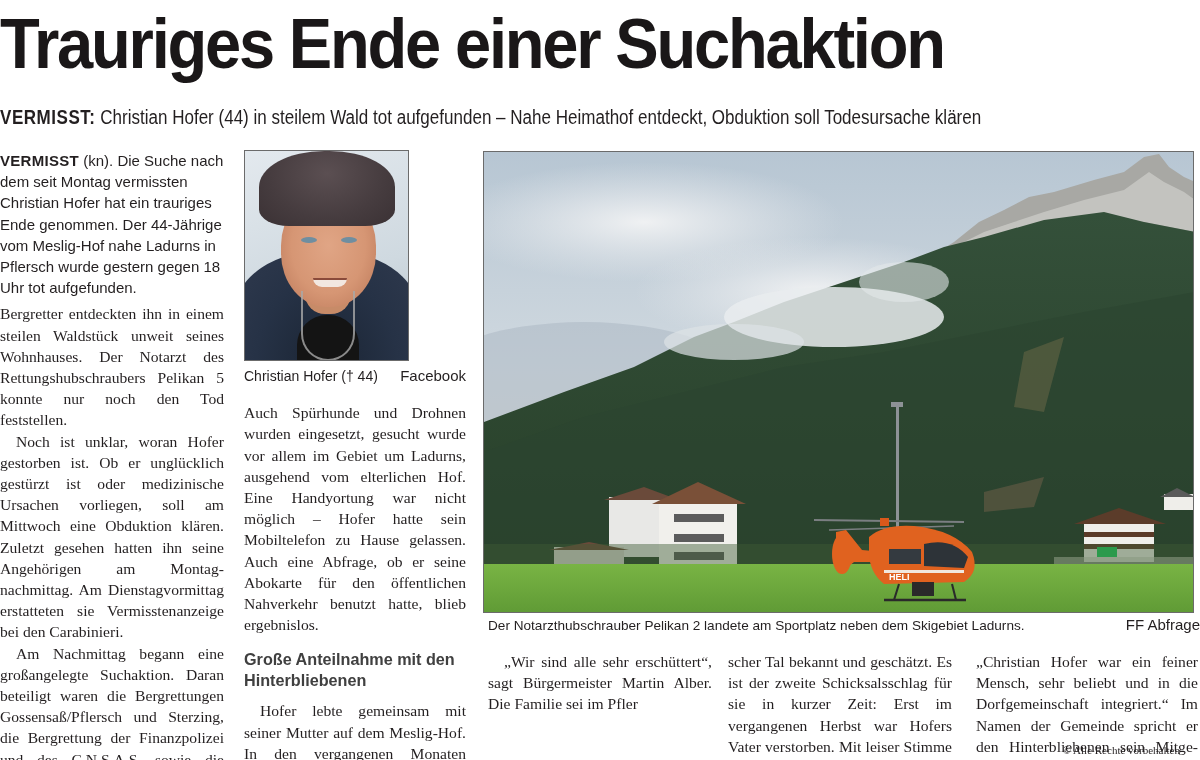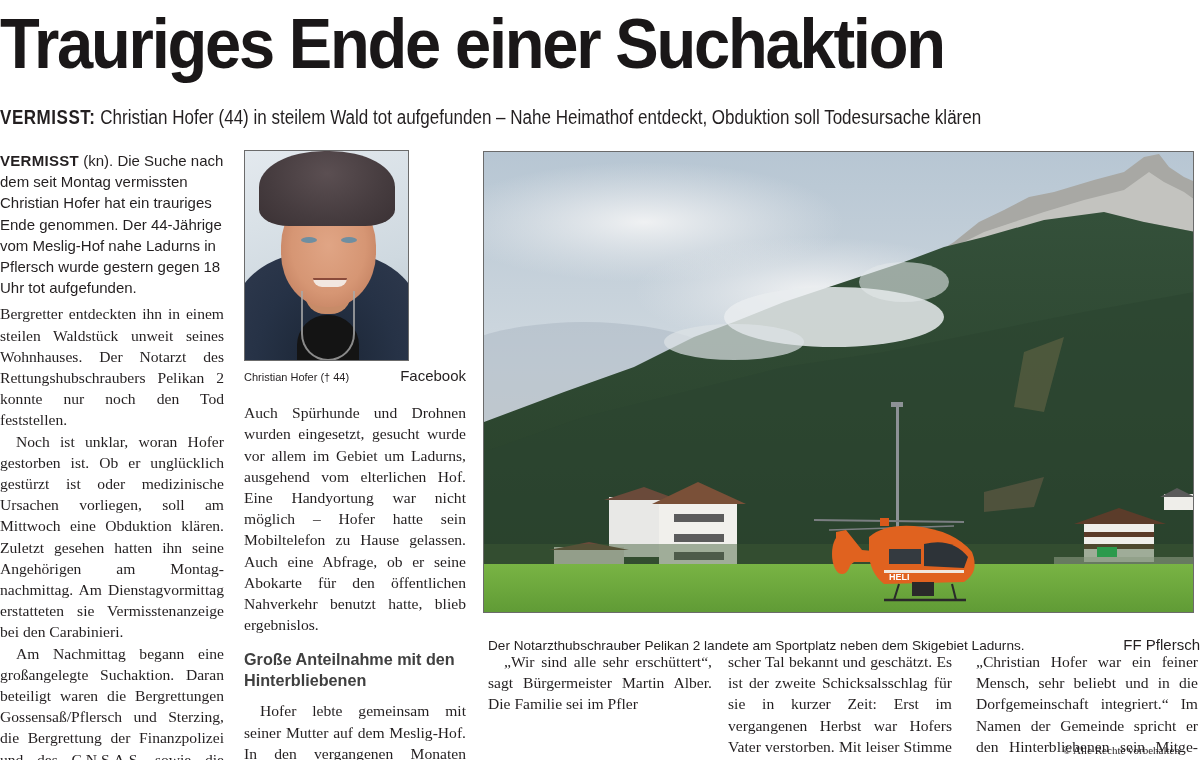--- a/index.html
+++ b/index.html
@@ -42,44 +42,44 @@
   .portrait .neck { position: absolute; left: 60px; top: 118px; width: 46px; height: 45px; background: #c78b68; border-radius: 0 0 20px 20px; }
   .portrait .face { position: absolute; left: 36px; top: 44px; width: 95px; height: 112px; background: radial-gradient(ellipse at 50% 45%, #e0a585 0%, #d69674 55%, #b97657 100%); border-radius: 45% 45% 48% 48%; }
   .portrait .hair { position: absolute; left: 44px; top: 46px; width: 80px; height: 22px; background: linear-gradient(90deg,#7d6c4a,#c7b17b,#8a7750); border-radius: 40% 40% 20% 20%; }
   .portrait .beanie { position: absolute; left: 14px; top: 0px; width: 136px; height: 75px; background: radial-gradient(ellipse at 50% 30%, #5b4f52 0%, #463c3f 60%, #3a3134 100%); border-radius: 48% 48% 22% 22%; }
   .portrait .eye { position: absolute; top: 86px; width: 16px; height: 6px; background: #6f8ea0; border-radius: 50%; }
   .portrait .eye.l { left: 56px; } .portrait .eye.r { left: 96px; }
   .portrait .mouth { position: absolute; left: 68px; top: 127px; width: 34px; height: 9px; background: #f2e7e0; border-radius: 0 0 18px 18px; border-top: 2px solid #8a4a3a; }
   .portrait .chain { position: absolute; left: 56px; top: 140px; width: 54px; height: 70px; border: 2px solid #a9a9a9; border-top: none; border-radius: 0 0 30px 30px; opacity: 0.8; }
 
   .caption-row { display: flex; justify-content: space-between; align-items: baseline; width: 222px; margin-top: 4px; margin-bottom: 16px; }
-  .caption { font-family: "Liberation Sans", sans-serif; font-size: 11px; line-height: 18px; color: #231f20; }
+  .caption { font-family: "Liberation Sans", sans-serif; font-size: 14px; line-height: 18px; color: #231f20; }
   .credit { font-family: "Liberation Sans", sans-serif; font-size: 15px; color: #231f20; }
 
   .subtitle2 { font-family: "Liberation Sans", sans-serif; font-weight: bold; font-size: 16.2px; line-height: 21px; margin-top: 14px; margin-bottom: 9px; color: #404040; }
 
   .photo-main { position: absolute; left: 483px; top: 151px; width: 711px; height: 462px; border: 1px solid #6b6b6b; overflow: hidden; }
   .photo-main svg { display: block; }
-  .main-caption-row { position: absolute; left: 488px; top: 636px; width: 712px; display: flex; justify-content: space-between; align-items: baseline; }
+  .main-caption-row { position: absolute; left: 488px; top: 616px; width: 712px; display: flex; justify-content: space-between; align-items: baseline; }
   .main-caption-row .caption { font-size: 13.6px; }
 
   .copyright { position: absolute; right: 20px; top: 744px; font-family: Liberation Serif, serif; font-size: 11px; color: #231f20; }
 </style>
 </head>
 <body>
 
 <h1 class="headline">Trauriges Ende einer Suchaktion</h1>
 
 <div class="subhead">
   <span class="kicker">VERMISST:</span><span> Christian Hofer (44) in steilem Wald tot aufgefunden – Nahe Heimathof entdeckt, Obduktion soll Todesursache klären</span>
 </div>
 
 <div class="col" id="col1">
   <p class="lead"><span class="dateline">VERMISST</span><span> (kn). Die Suche nach dem seit Montag vermiss­ten Christian Hofer hat ein trauriges Ende genommen. Der 44-Jährige vom Meslig-Hof na­he Ladurns in Pflersch wurde gestern gegen 18 Uhr tot auf­gefunden.</span></p>
-  <p>Bergretter entdeckten ihn in ei­nem steilen Waldstück unweit seines Wohnhauses. Der Notarzt des Rettungshubschraubers Pe­likan 2 konnte nur noch den Tod feststellen.</p>
+  <p>Bergretter entdeckten ihn in ei­nem steilen Waldstück unweit seines Wohnhauses. Der Notarzt des Rettungshubschraubers Pe­likan 5 konnte nur noch den Tod feststellen.</p>
   <p class="indent">Noch ist unklar, woran Hofer gestorben ist. Ob er unglücklich gestürzt ist oder medizinische Ursachen vorliegen, soll am Mittwoch eine Obduktion klä­ren. Zuletzt gesehen hatten ihn seine Angehörigen am Montag­nachmittag. Am Dienstagvor­mittag erstatteten sie Vermiss­tenanzeige bei den Carabinieri.</p>
   <p class="indent">Am Nachmittag begann eine großangelegte Suchaktion. Dar­an beteiligt waren die Bergret­tungen Gossensaß/Pflersch und Sterzing, die Bergrettung der Fi­nanzpolizei und des C.N.S.A.S. sowie die Freiwilligen Feuer­wehren Pflersch und Gossensaß.</p>
 </div>
 
 <div class="col" id="col2">
   <div class="portrait">
     <div class="jacket"></div>
     <div class="shirt"></div>
     <div class="neck"></div>
     <div class="face"></div>
@@ -180,21 +180,21 @@
       <text x="405" y="428" font-family="Liberation Sans, sans-serif" font-size="9" font-weight="bold" fill="#ffffff">HELI</text>
       <line x1="400" y1="448" x2="482" y2="448" stroke="#2a2a2a" stroke-width="2.5"></line>
       <line x1="415" y1="432" x2="410" y2="448" stroke="#2a2a2a" stroke-width="2"></line>
       <line x1="468" y1="432" x2="472" y2="448" stroke="#2a2a2a" stroke-width="2"></line>
       <rect x="428" y="430" width="22" height="14" fill="#2a2a2a"></rect>
     </g>
   </svg>
 </div>
 <div class="main-caption-row">
   <span class="caption">Der Notarzthubschrauber Pelikan 2 landete am Sportplatz neben dem Skigebiet Ladurns.</span>
-  <span class="credit">FF Pflersch</span>
+  <span class="credit">FF Abfrage</span>
 </div>
 
 <div class="col" id="col3">
   <p class="indent">„Wir sind alle sehr erschüt­tert“, sagt Bürgermeister Martin Alber. Die Familie sei im Pfler­</p>
 </div>
 <div class="col" id="col4">
   <p>scher Tal bekannt und geschätzt. Es ist der zweite Schicksals­schlag für sie in kurzer Zeit: Erst im vergangenen Herbst war Ho­fers Vater verstorben. Mit leiser Stimme erinnert sich Alber:</p>
 </div>
 <div class="col" id="col5">
   <p>„Christian Hofer war ein feiner Mensch, sehr beliebt und in die Dorfgemeinschaft integriert.“ Im Namen der Gemeinde spricht er den Hinterbliebenen sein Mitge­fühl aus.</p>

